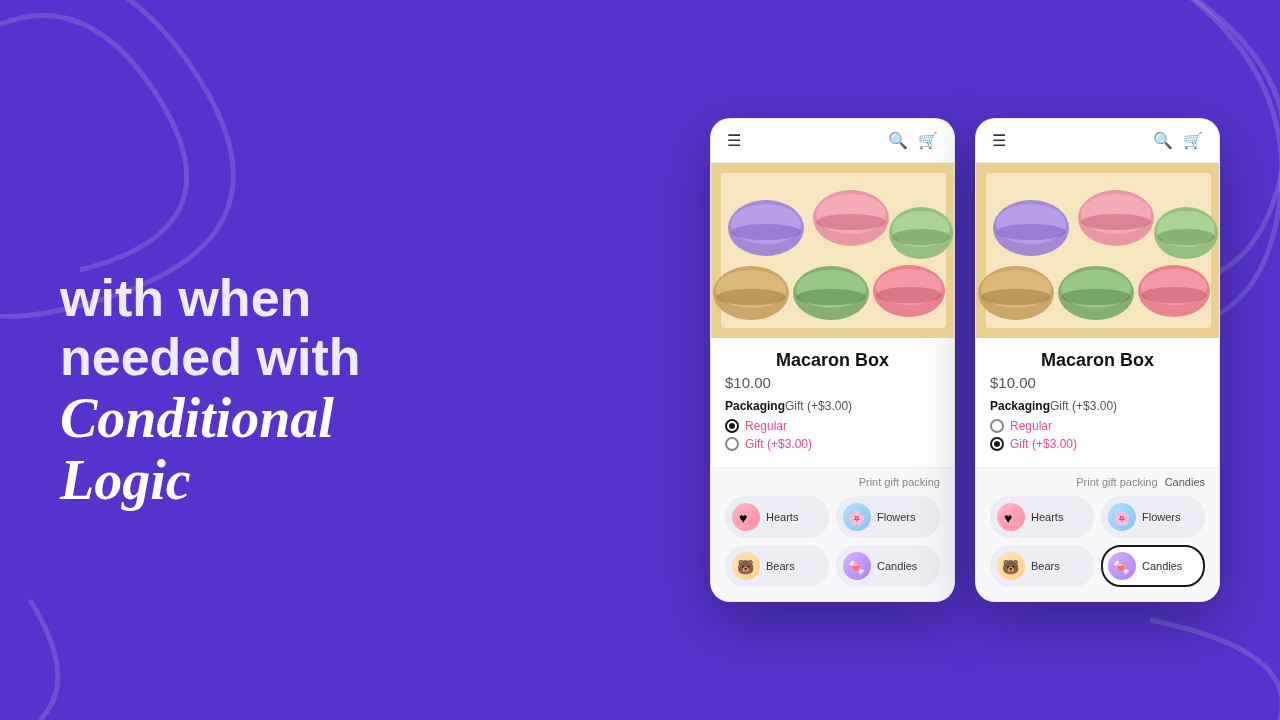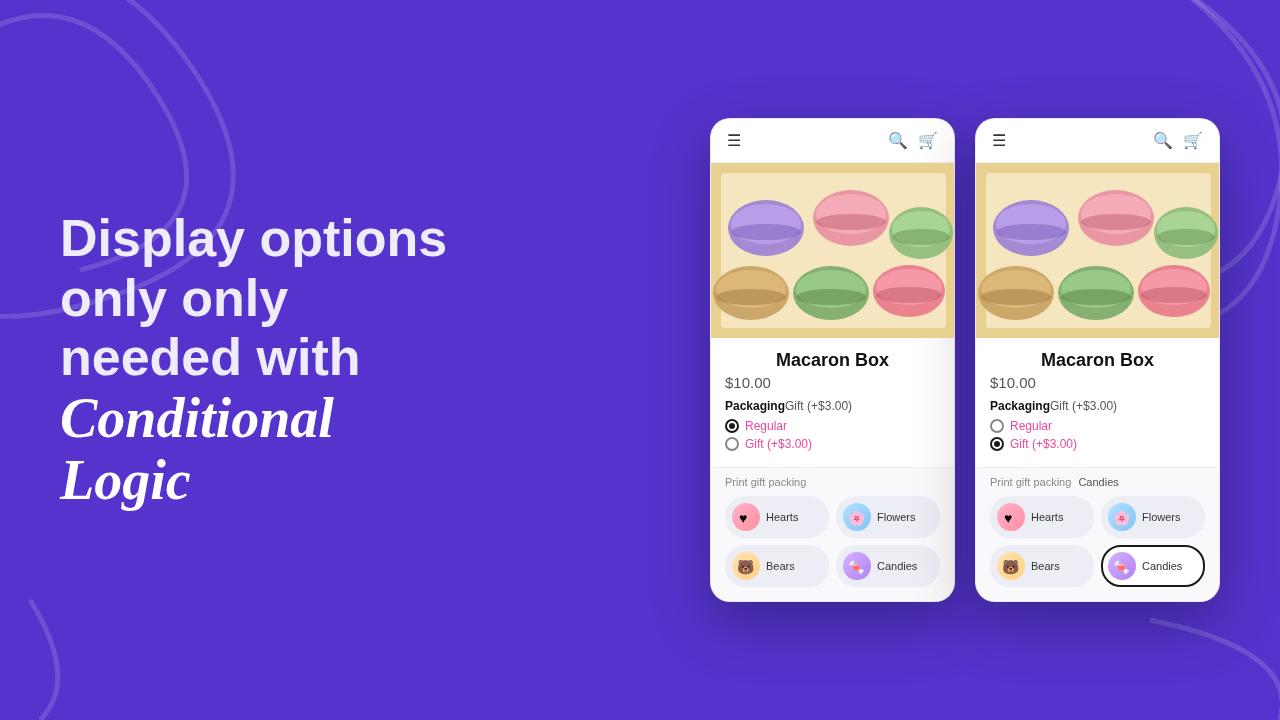--- a/index.html
+++ b/index.html
@@ -161,20 +161,21 @@
       background: #f9f9fb;
       border-top: 1px solid #eee;
     }
 
     .gift-packing-label-row {
       display: flex;
       align-items: center;
       gap: 4px;
       margin-bottom: 8px;
       font-size: 11px;
+      justify-content: flex-end;
     }
 
     .gift-label {
       color: #888;
       font-size: 11px;
     }
 
     .gift-value {
       color: #555;
       font-size: 11px;
@@ -257,22 +258,22 @@
 
       <path d="M 30 600 Q 80 680 40 720"></path>
     </g>
   </svg>
 </div>
 
 <div class="page-container">
 
   <div class="left-text">
     <div class="headline">
-      <span>Display options</span><br>
-      <span>only only</span><br>
+      <br>
+      <span>with when</span><br>
       <span>needed with</span>
     </div>
     <div class="headline-italic">
       <span>Conditional</span><br>
       <span>Logic</span>
     </div>
   </div>
 
   <div class="phones-container">
 

